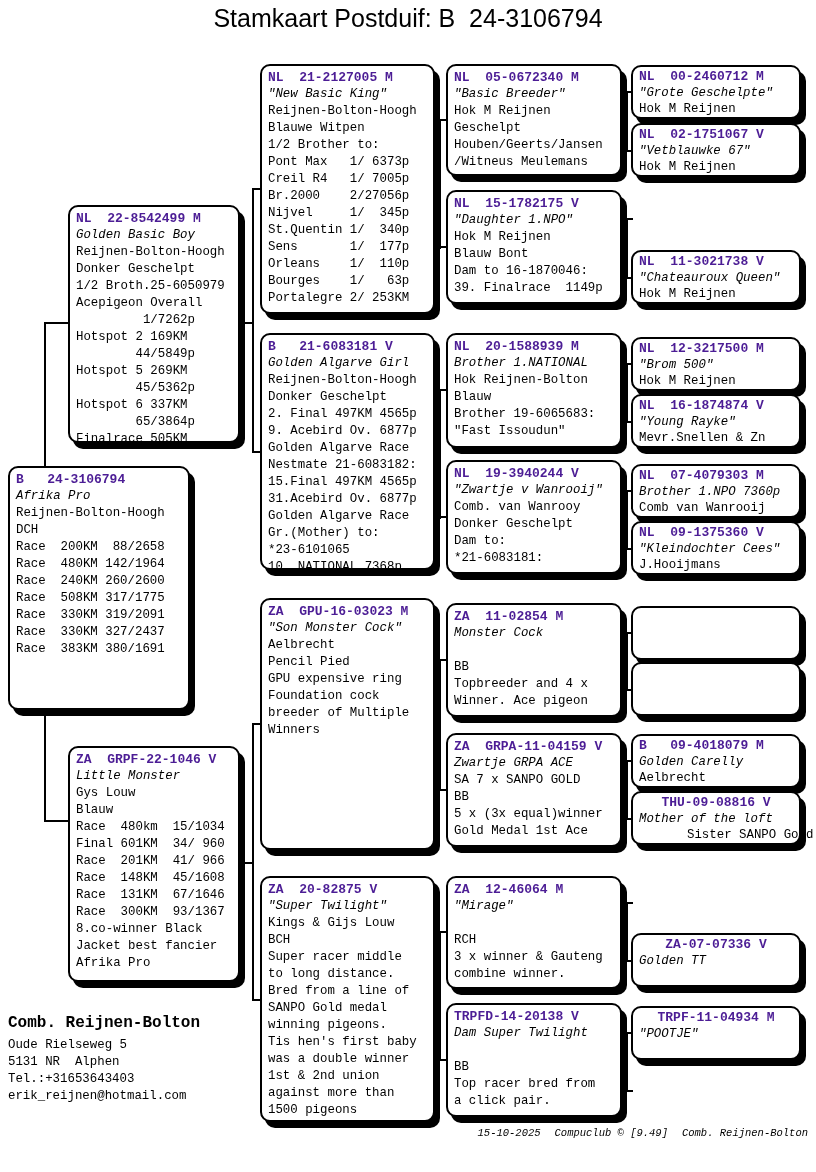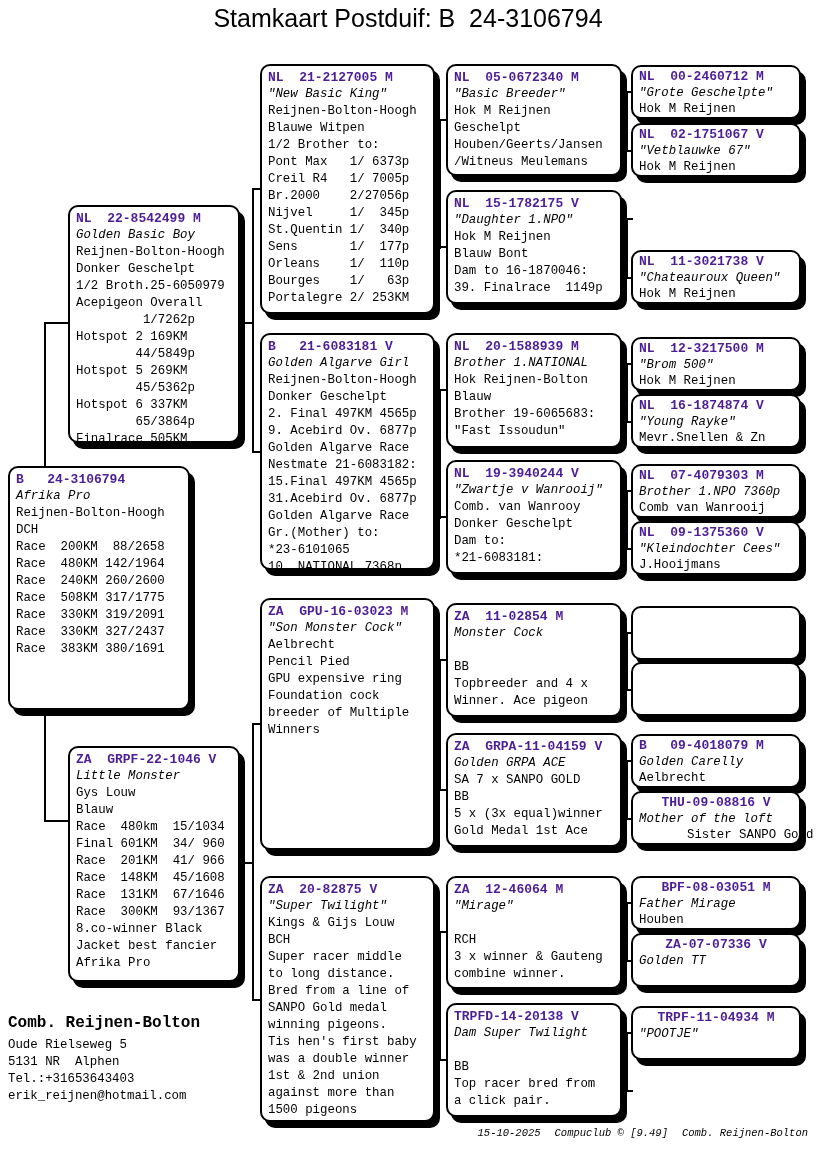--- a/index.html
+++ b/index.html
@@ -246,21 +246,21 @@
     <div class="ring">ZA  11-02854 M</div>
     <div class="pname">Monster Cock</div>
     <div class="pbody">
 BB
 Topbreeder and 4 x
 Winner. Ace pigeon</div>
   </div>
 
   <div class="box" style="left:446px;top:733px;width:176px;height:114px">
     <div class="ring">ZA  GRPA-11-04159 V</div>
-    <div class="pname">Golden GRPA ACE</div>
+    <div class="pname">Zwartje GRPA ACE</div>
     <div class="pbody">SA 7 x SANPO GOLD
 BB
 5 x (3x equal)winner
 Gold Medal 1st Ace</div>
   </div>
 
   <div class="box" style="left:446px;top:876px;width:176px;height:113px">
     <div class="ring">ZA  12-46064 M</div>
     <div class="pname">"Mirage"</div>
     <div class="pbody">
@@ -326,25 +326,20 @@
   <div class="box small" style="left:631px;top:734px;width:170px;height:54px">
     <div class="ring">B   09-4018079 M</div>
     <div class="pname">Golden Carelly</div>
     <div class="sub">Aelbrecht</div>
   </div>
   <div class="box small" style="left:631px;top:791px;width:170px;height:54px">
     <div class="ring center">THU-09-08816 V</div>
     <div class="pname">Mother of the loft</div>
     <div class="sub italic">Sister SANPO Gold MD</div>
   </div>
-  <div class="box small" style="left:631px;top:876px;width:170px;height:54px">
-    <div class="ring center">BPF-08-03051 M</div>
-    <div class="pname">Father Mirage</div>
-    <div class="sub">Houben</div>
-  </div>
   <div class="box small" style="left:631px;top:933px;width:170px;height:54px">
     <div class="ring center">ZA-07-07336 V</div>
     <div class="pname">Golden TT</div>
     <div class="sub"></div>
   </div>
   <div class="box small" style="left:631px;top:1006px;width:170px;height:54px">
     <div class="ring center">TRPF-11-04934 M</div>
     <div class="pname">"POOTJE"</div>
     <div class="sub"></div>
   </div>

